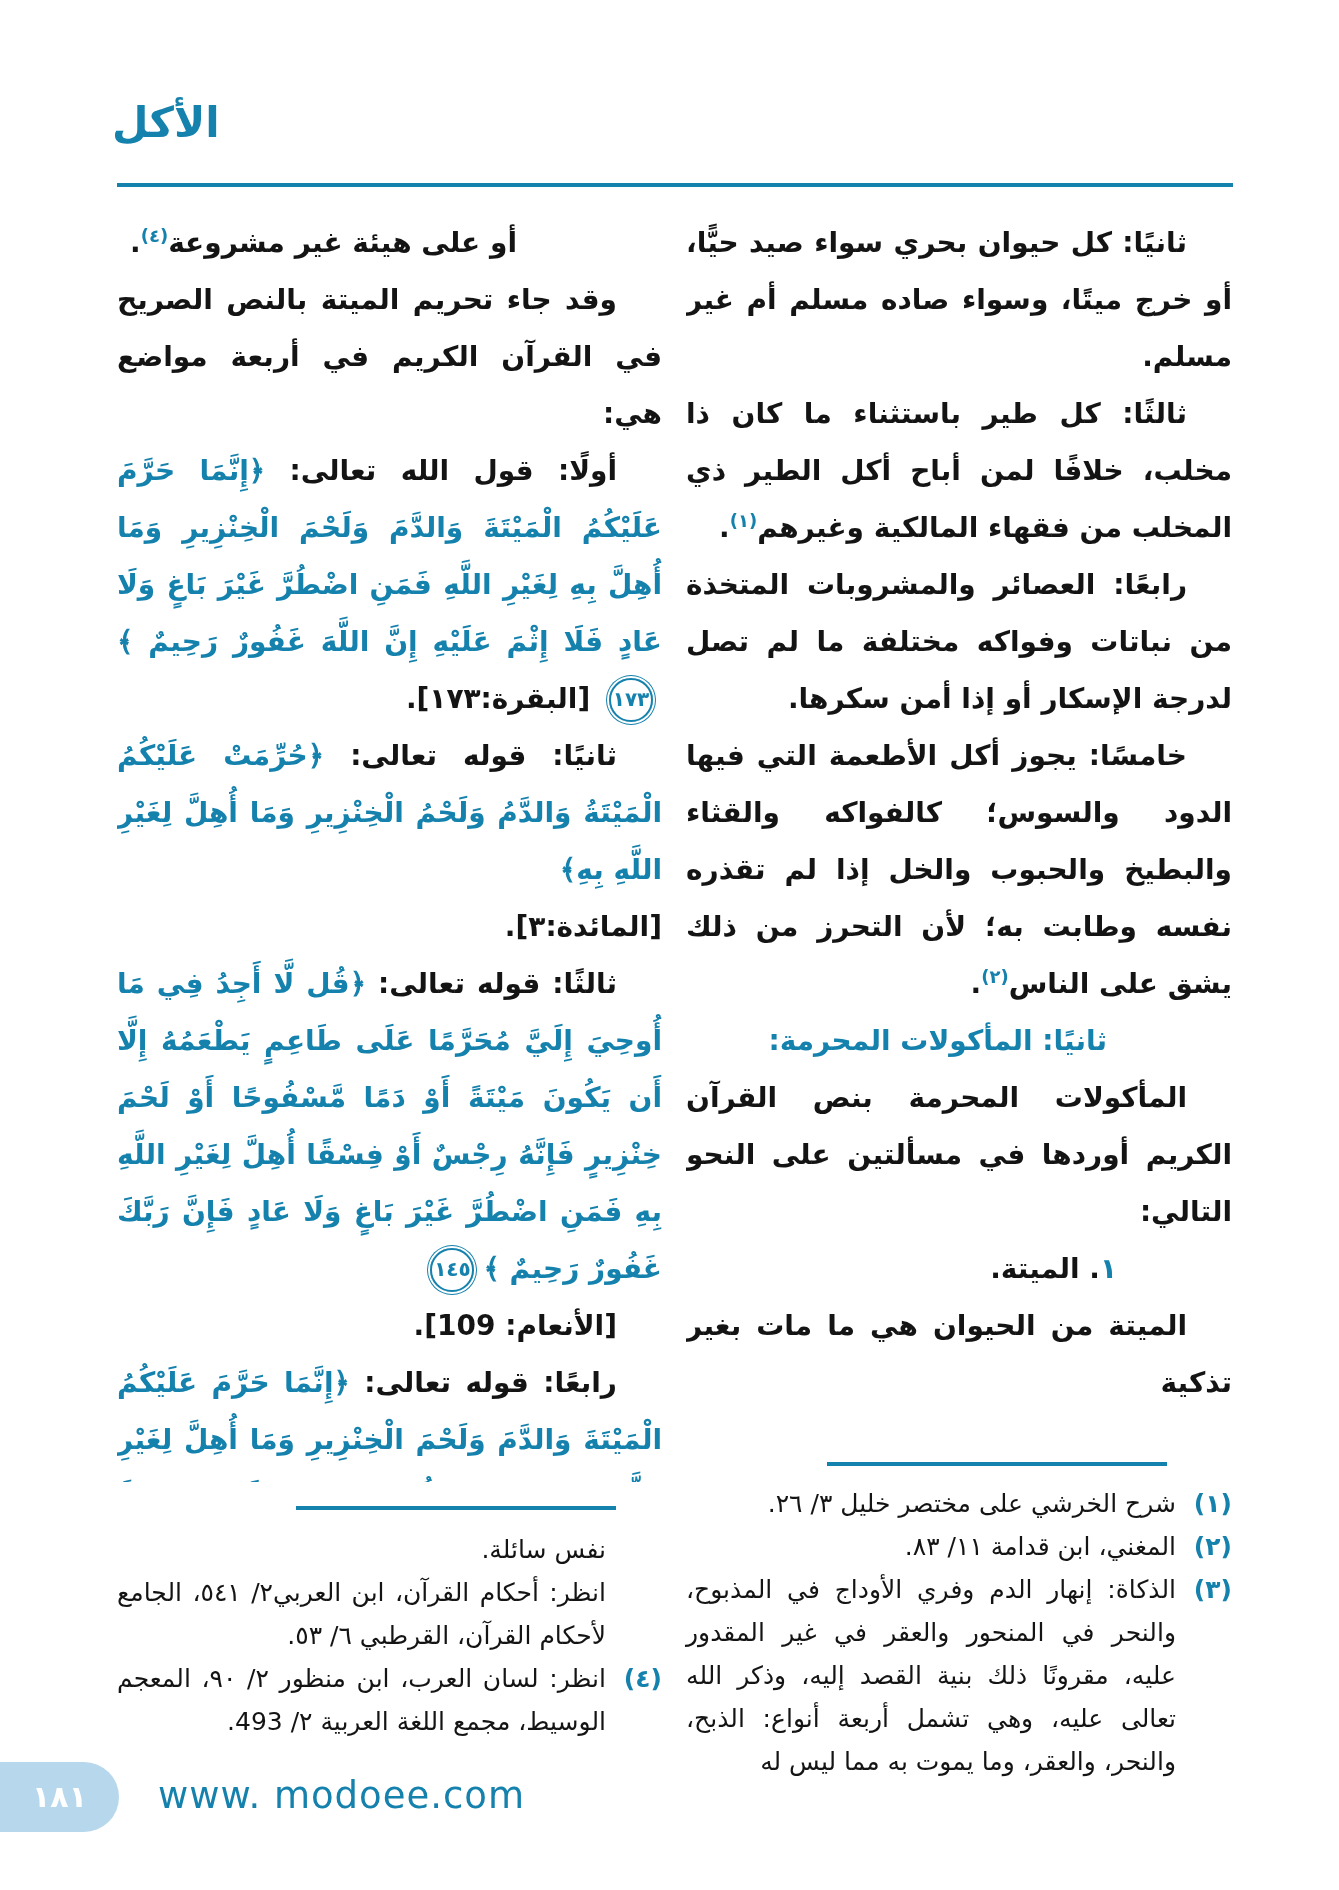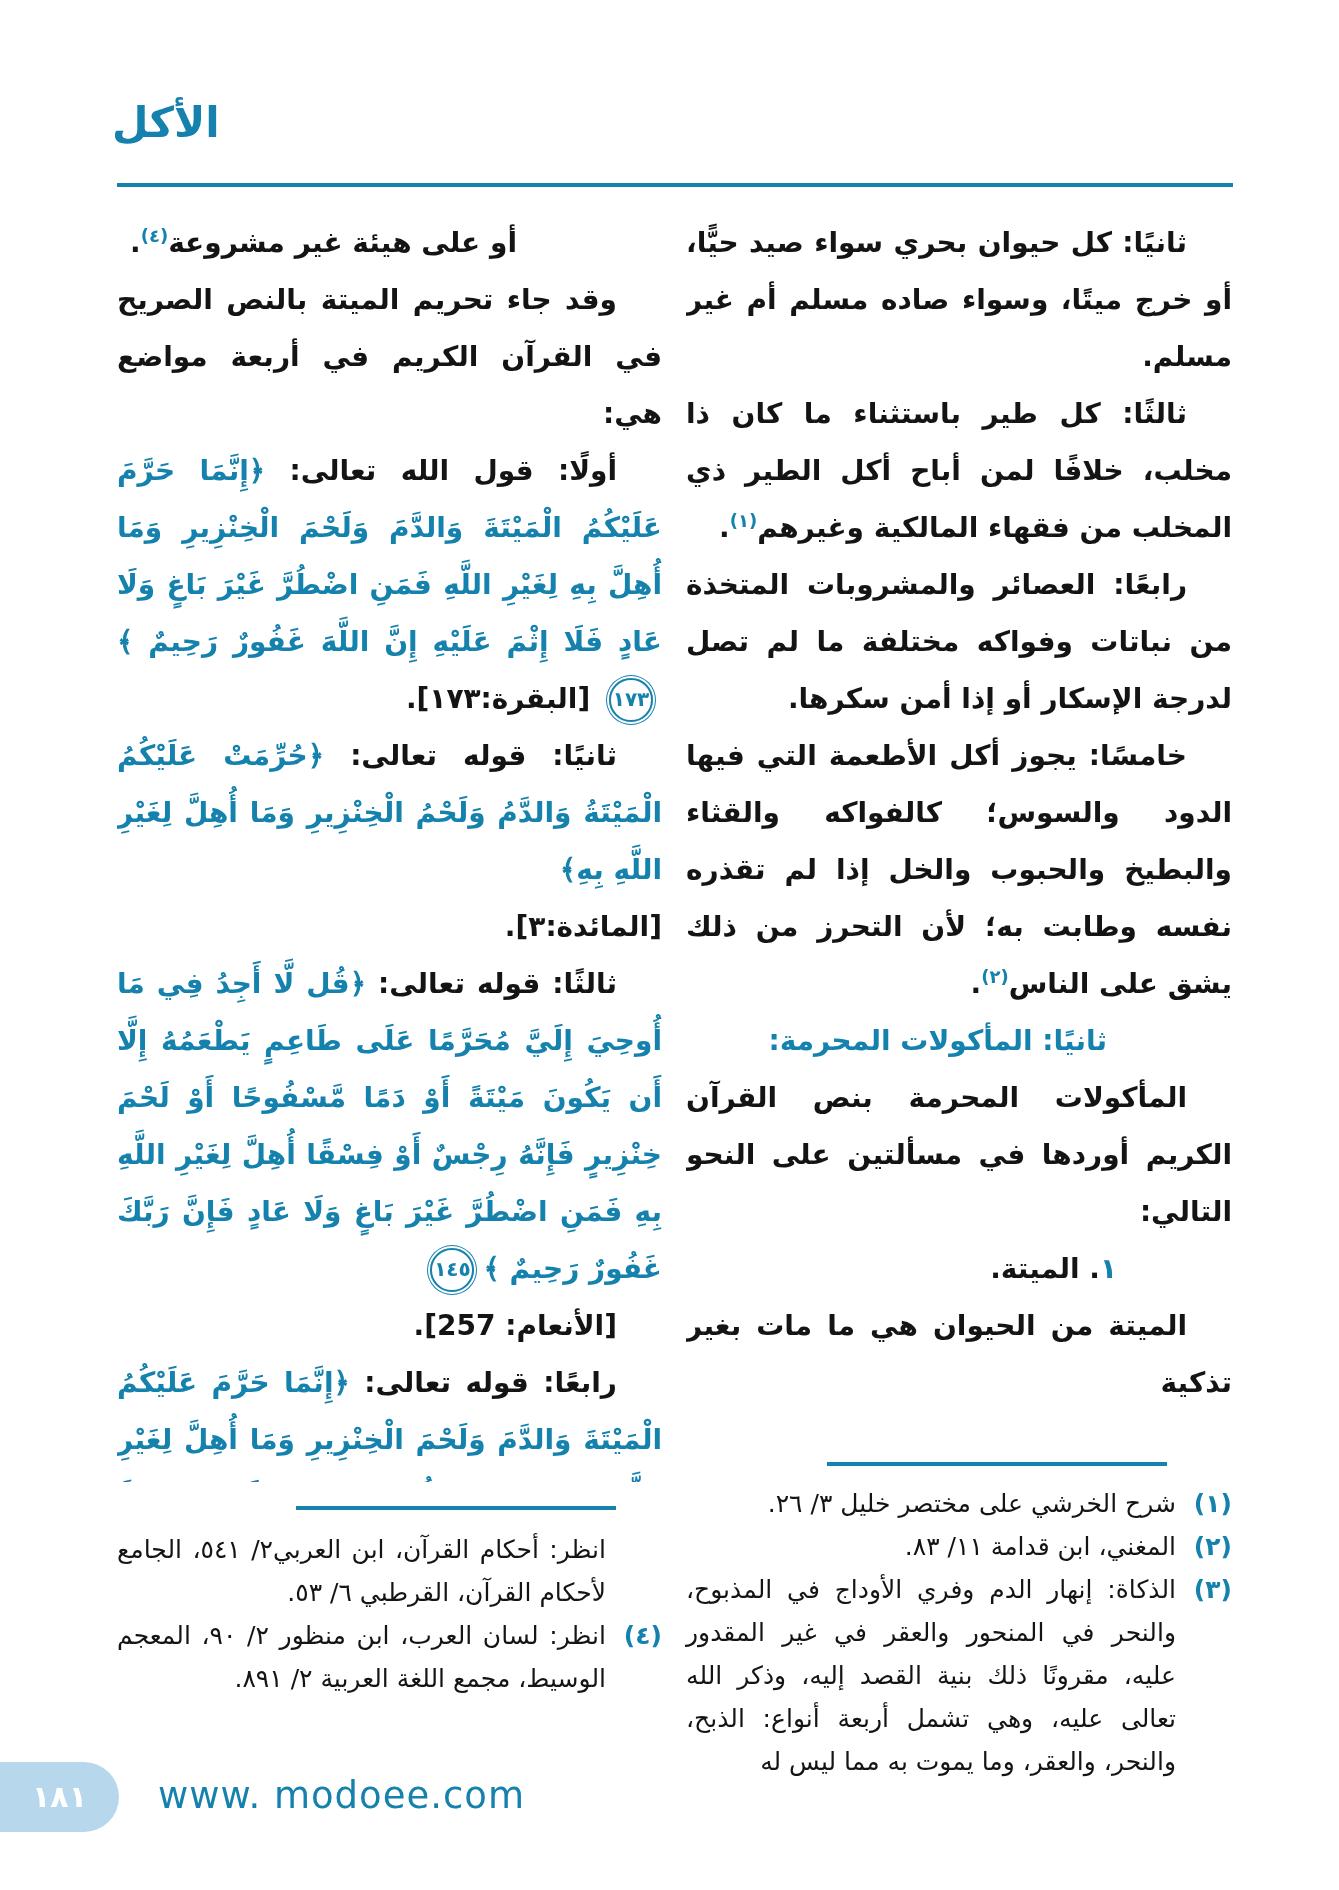--- a/index.html
+++ b/index.html
@@ -80,21 +80,21 @@
       <p class="blk para item"><span class="sg-num">١</span><span class="sg-b">. الميتة.</span></p>
       <p class="blk para ind"><span class="sg-b">الميتة من الحيوان هي ما مات بغير تذكية</span></p>
     </main>
   <main class="col col-left" id="left-col">
       <p class="blk para cont"><span class="sg-b">أو على هيئة غير مشروعة</span><span class="sg-sup">(٤)</span><span class="sg-b">.</span></p>
       <p class="blk para ind"><span class="sg-b">وقد جاء تحريم الميتة بالنص الصريح في القرآن الكريم في أربعة مواضع هي:</span></p>
       <p class="blk quran ind"><span class="sg-b">أولًا: قول الله تعالى: </span><span class="sg-q">﴿إِنَّمَا حَرَّمَ عَلَيْكُمُ الْمَيْتَةَ وَالدَّمَ وَلَحْمَ الْخِنْزِيرِ وَمَا أُهِلَّ بِهِ لِغَيْرِ اللَّهِ فَمَنِ اضْطُرَّ غَيْرَ بَاغٍ وَلَا عَادٍ فَلَا إِثْمَ عَلَيْهِ إِنَّ اللَّهَ غَفُورٌ رَحِيمٌ ﴾</span><span class="sg-ayah">١٧٣</span><span class="sg-b"> [البقرة:١٧٣].</span></p>
       <p class="blk quran ind"><span class="sg-b">ثانيًا: قوله تعالى: </span><span class="sg-q">﴿حُرِّمَتْ عَلَيْكُمُ الْمَيْتَةُ وَالدَّمُ وَلَحْمُ الْخِنْزِيرِ وَمَا أُهِلَّ لِغَيْرِ اللَّهِ بِهِ﴾</span></p>
       <p class="blk refline-left"><span class="sg-b">[المائدة:٣].</span></p>
       <p class="blk quran ind"><span class="sg-b">ثالثًا: قوله تعالى: </span><span class="sg-q">﴿قُل لَّا أَجِدُ فِي مَا أُوحِيَ إِلَيَّ مُحَرَّمًا عَلَى طَاعِمٍ يَطْعَمُهُ إِلَّا أَن يَكُونَ مَيْتَةً أَوْ دَمًا مَّسْفُوحًا أَوْ لَحْمَ خِنْزِيرٍ فَإِنَّهُ رِجْسٌ أَوْ فِسْقًا أُهِلَّ لِغَيْرِ اللَّهِ بِهِ فَمَنِ اضْطُرَّ غَيْرَ بَاغٍ وَلَا عَادٍ فَإِنَّ رَبَّكَ غَفُورٌ رَحِيمٌ ﴾</span><span class="sg-ayah">١٤٥</span></p>
-      <p class="blk refline-right"><span class="sg-b">[الأنعام: 257].</span></p>
+      <p class="blk refline-right"><span class="sg-b">[الأنعام: 109].</span></p>
       <p class="blk quran ind"><span class="sg-b">رابعًا: قوله تعالى: </span><span class="sg-q">﴿إِنَّمَا حَرَّمَ عَلَيْكُمُ الْمَيْتَةَ وَالدَّمَ وَلَحْمَ الْخِنْزِيرِ وَمَا أُهِلَّ لِغَيْرِ اللَّهِ بِهِ فَمَنِ اضْطُرَّ غَيْرَ بَاغٍ وَلَا عَادٍ فَإِنَّ اللَّهَ غَفُورٌ رَحِيمٌ ﴾</span></p>
     </main>
 
   <div class="fnsep fnsep-right"></div>
   <div class="fnsep fnsep-left"></div>
 
   <section class="fn fn-right" id="right-fn">
       <div class="fn-item">
         <span class="fn-marker">(١)</span>
         <span class="fn-text">شرح الخرشي على مختصر خليل ٣/ ٢٦.</span>
@@ -104,25 +104,29 @@
         <span class="fn-text">المغني، ابن قدامة ١١/ ٨٣.</span>
       </div>
       <div class="fn-item">
         <span class="fn-marker">(٣)</span>
         <span class="fn-text">الذكاة: إنهار الدم وفري الأوداج في المذبوح، والنحر في المنحور والعقر في غير المقدور عليه، مقرونًا ذلك بنية القصد إليه، وذكر الله تعالى عليه، وهي تشمل أربعة أنواع: الذبح، والنحر، والعقر، وما يموت به مما ليس له</span>
       </div>
     </section>
   <section class="fn fn-left" id="left-fn">
       <div class="fn-item">
         <span class="fn-marker"></span>
+        <span class="fn-text">نفس سائلة.</span>
+      </div>
+      <div class="fn-item">
+        <span class="fn-marker"></span>
         <span class="fn-text">انظر: أحكام القرآن، ابن العربي٢/ ٥٤١، الجامع لأحكام القرآن، القرطبي ٦/ ٥٣.</span>
       </div>
       <div class="fn-item">
         <span class="fn-marker">(٤)</span>
-        <span class="fn-text">انظر: لسان العرب، ابن منظور ٢/ ٩٠، المعجم الوسيط، مجمع اللغة العربية ٢/ ٨٩١.</span>
+        <span class="fn-text">انظر: لسان العرب، ابن منظور ٢/ ٩٠، المعجم الوسيط، مجمع اللغة العربية ٢/ 493.</span>
       </div>
     </section>
 
   <div class="pill">
     <span>١٨١</span>
   </div>
   <div class="site">www. modoee.com</div>
 
 </div>
 

